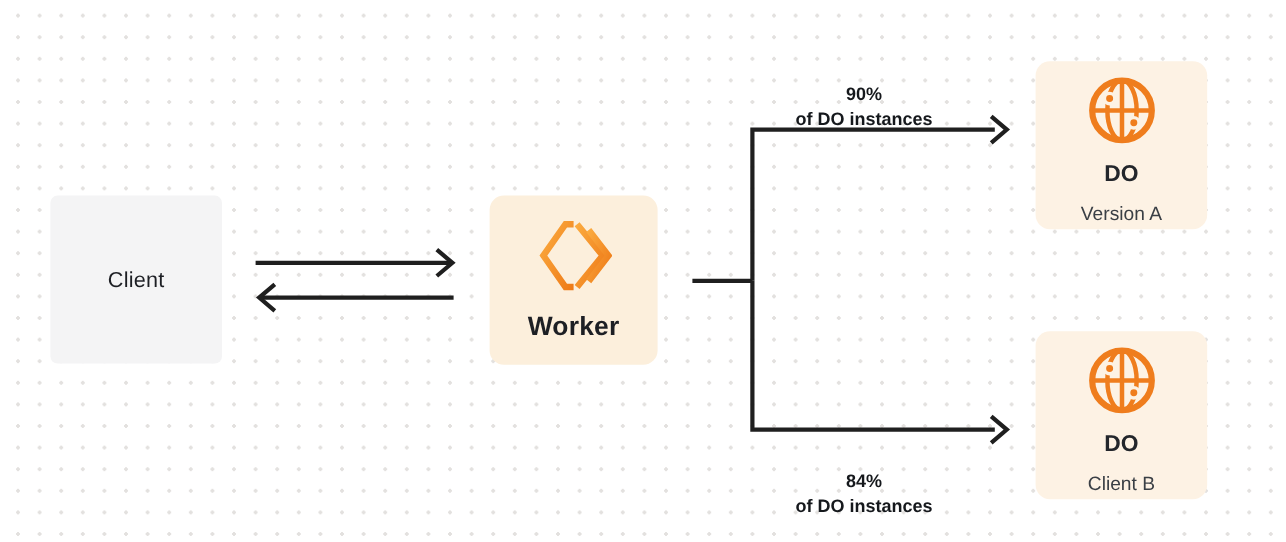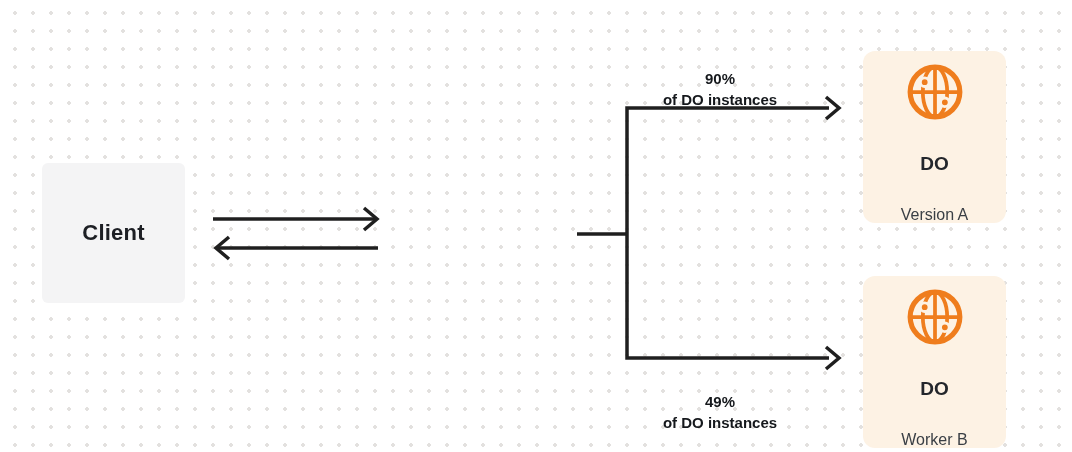--- a/index.html
+++ b/index.html
@@ -26,22 +26,22 @@
     justify-content: center;
   }
 
   .client-box {
     left: 42px; top: 163px;
     width: 143px; height: 140px;
     background: #f4f4f5;
     border-radius: 6px;
   }
   .client-box .node-label {
-    font-size: 22px;
-    font-weight: 700;
+    font-size: 18px;
+    font-weight: 400;
     color: #1d1f24;
     letter-spacing: 0.2px;
   }
 
   .worker-box {
     left: 408px; top: 163px;
     width: 140px; height: 141px;
     background: #fcefdc;
     border-radius: 12px;
     justify-content: flex-start;
@@ -49,24 +49,24 @@
   }
   .worker-box .node-label {
     font-size: 22px;
     font-weight: 700;
     color: #1d1f24;
     margin-top: 15px;
     letter-spacing: 0.2px;
   }
 
   .do-box {
-    width: 143px; height: 172px;
+    width: 143px; height: 140px;
     background: #fdf2e4;
     border-radius: 12px;
-    justify-content: space-between;
+    justify-content: flex-start;
     padding-top: 11px;
   }
   .do-box.version-a { left: 863px; top: 51px; }
   .do-box.version-b { left: 863px; top: 276px; }
   .do-title {
     font-size: 19px;
     font-weight: 700;
     color: #23262b;
     margin-top: 14px;
     line-height: 1;
@@ -138,40 +138,48 @@
     <path d="M826 97 L839 108 L826 119"></path>
 
     <path d="M627 234 V358 H829"></path>
     <path d="M826 347 L839 358 L826 369"></path>
   </svg>
 
   <div class="node client-box">
     <span class="node-label">Client</span>
   </div>
 
+  <div class="node worker-box">
+    <svg width="64" height="62" viewBox="0 0 66 64" fill="none" stroke="url(#workers-grad)" stroke-width="5.5" stroke-linejoin="miter">
+      <path d="M33 5 L26 5 L7 32 L26 59 L33 59"></path>
+      <path d="M36 5 L58 32 L36 59"></path>
+      <path d="M46 10 L63 32 L46 54"></path>
+    </svg>
+    <span class="node-label">Worker</span>
+  </div>
 
   <div class="node do-box version-a">
     <svg width="60" height="60" viewBox="0 0 64 64">
       <use href="#globe-glyph"></use>
     </svg>
     <span class="do-title">DO</span>
     <span class="do-subtitle">Version A</span>
   </div>
 
   <div class="node do-box version-b">
     <svg width="60" height="60" viewBox="0 0 64 64">
       <use href="#globe-glyph"></use>
     </svg>
     <span class="do-title">DO</span>
-    <span class="do-subtitle">Worker B</span>
+    <span class="do-subtitle">Client B</span>
   </div>
 
   <div class="split-label top">
     <div>90%</div>
     <div>of DO instances</div>
   </div>
 
   <div class="split-label bottom">
-    <div>49%</div>
+    <div>84%</div>
     <div>of DO instances</div>
   </div>
 
 </div>
 
 </body></html>

